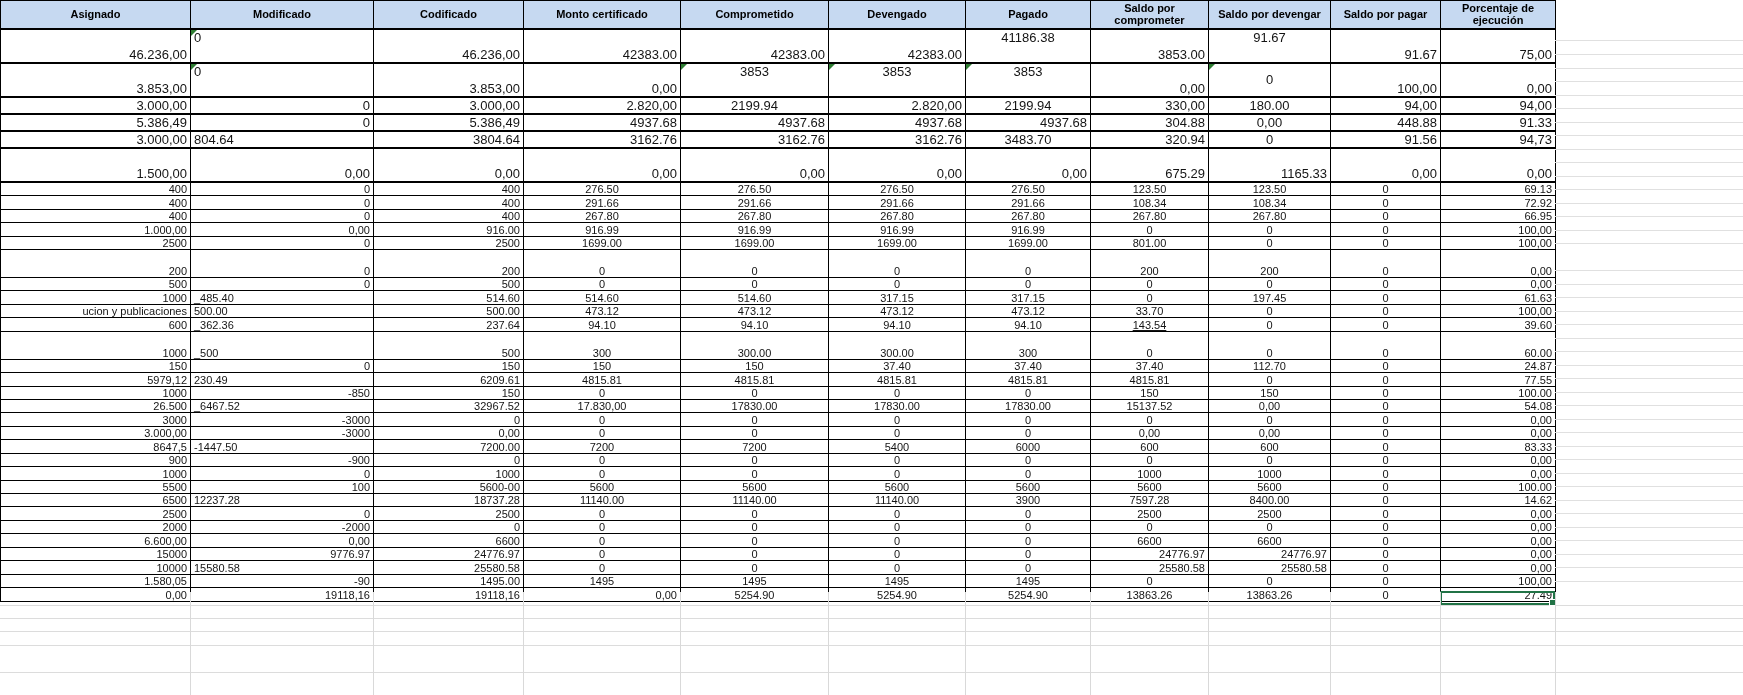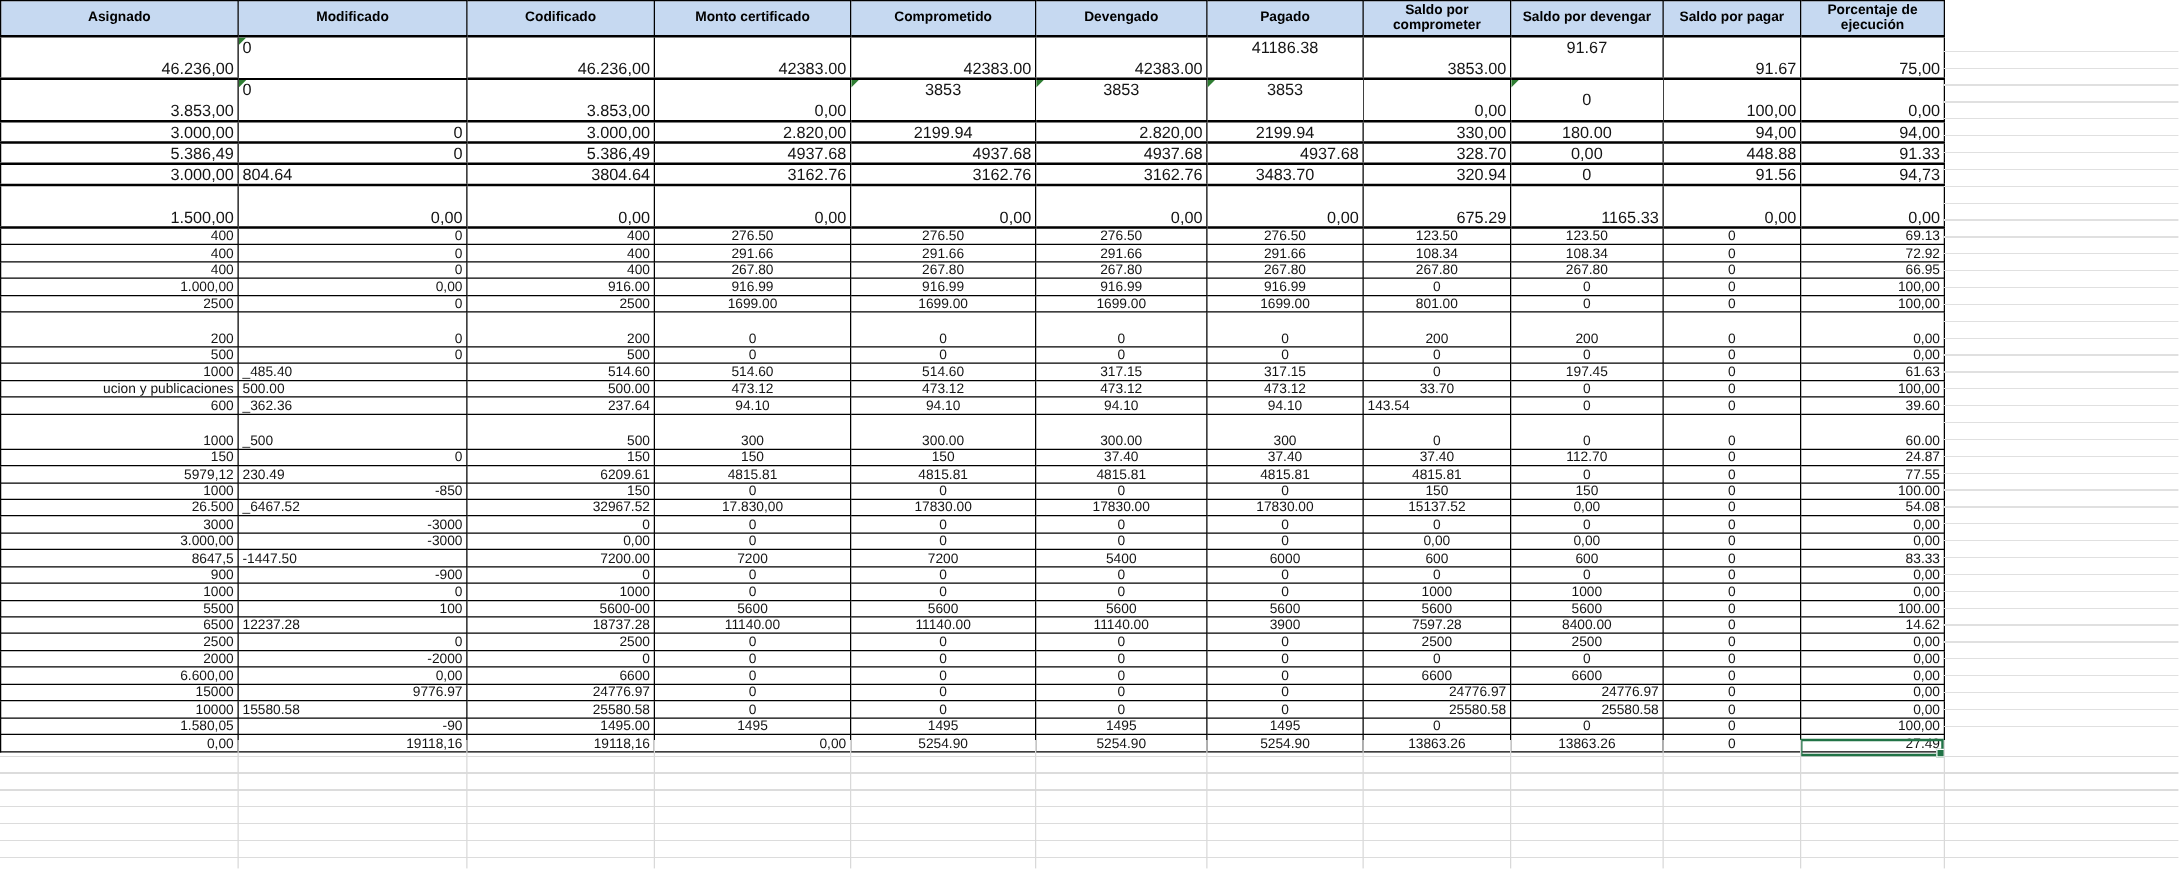--- a/index.html
+++ b/index.html
@@ -141,21 +141,21 @@
           <td style="text-align: right;">94,00</td>
         </tr>
         <tr class="big" style="height: 14px;">
           <td style="text-align: right;">5.386,49</td>
           <td class="small" style="text-align: right;">0</td>
           <td style="text-align: right;">5.386,49</td>
           <td style="text-align: right;">4937.68</td>
           <td style="text-align: right;">4937.68</td>
           <td style="text-align: right;">4937.68</td>
           <td style="text-align: right;">4937.68</td>
-          <td style="text-align: right;">328.70</td>
+          <td style="text-align: right;">304.88</td>
           <td style="text-align: center;">0,00</td>
           <td style="text-align: right;">448.88</td>
           <td style="text-align: right;">91.33</td>
         </tr>
         <tr class="big" style="height: 14px;">
           <td style="text-align: right;">3.000,00</td>
           <td class="small" style="text-align: left;">804.64</td>
           <td style="text-align: right;">3804.64</td>
           <td style="text-align: right;">3162.76</td>
           <td style="text-align: right;">3162.76</td>
@@ -297,21 +297,21 @@
           <td style="text-align: right;">100,00</td>
         </tr>
         <tr style="height: 14px;">
           <td style="text-align: right;">600</td>
           <td style="text-align: left;">_362.36</td>
           <td style="text-align: right;">237.64</td>
           <td style="text-align: center;">94.10</td>
           <td style="text-align: center;">94.10</td>
           <td style="text-align: center;">94.10</td>
           <td style="text-align: center;">94.10</td>
-          <td style="text-align: left;">143.54</td>
+          <td style="text-align: center; text-decoration: underline;">143.54</td>
           <td style="text-align: center;">0</td>
           <td style="text-align: center;">0</td>
           <td style="text-align: right;">39.60</td>
         </tr>
         <tr style="height: 28px;">
           <td style="text-align: right;">1000</td>
           <td style="text-align: left;">_500</td>
           <td style="text-align: right;">500</td>
           <td style="text-align: center;">300</td>
           <td style="text-align: center;">300.00</td>

